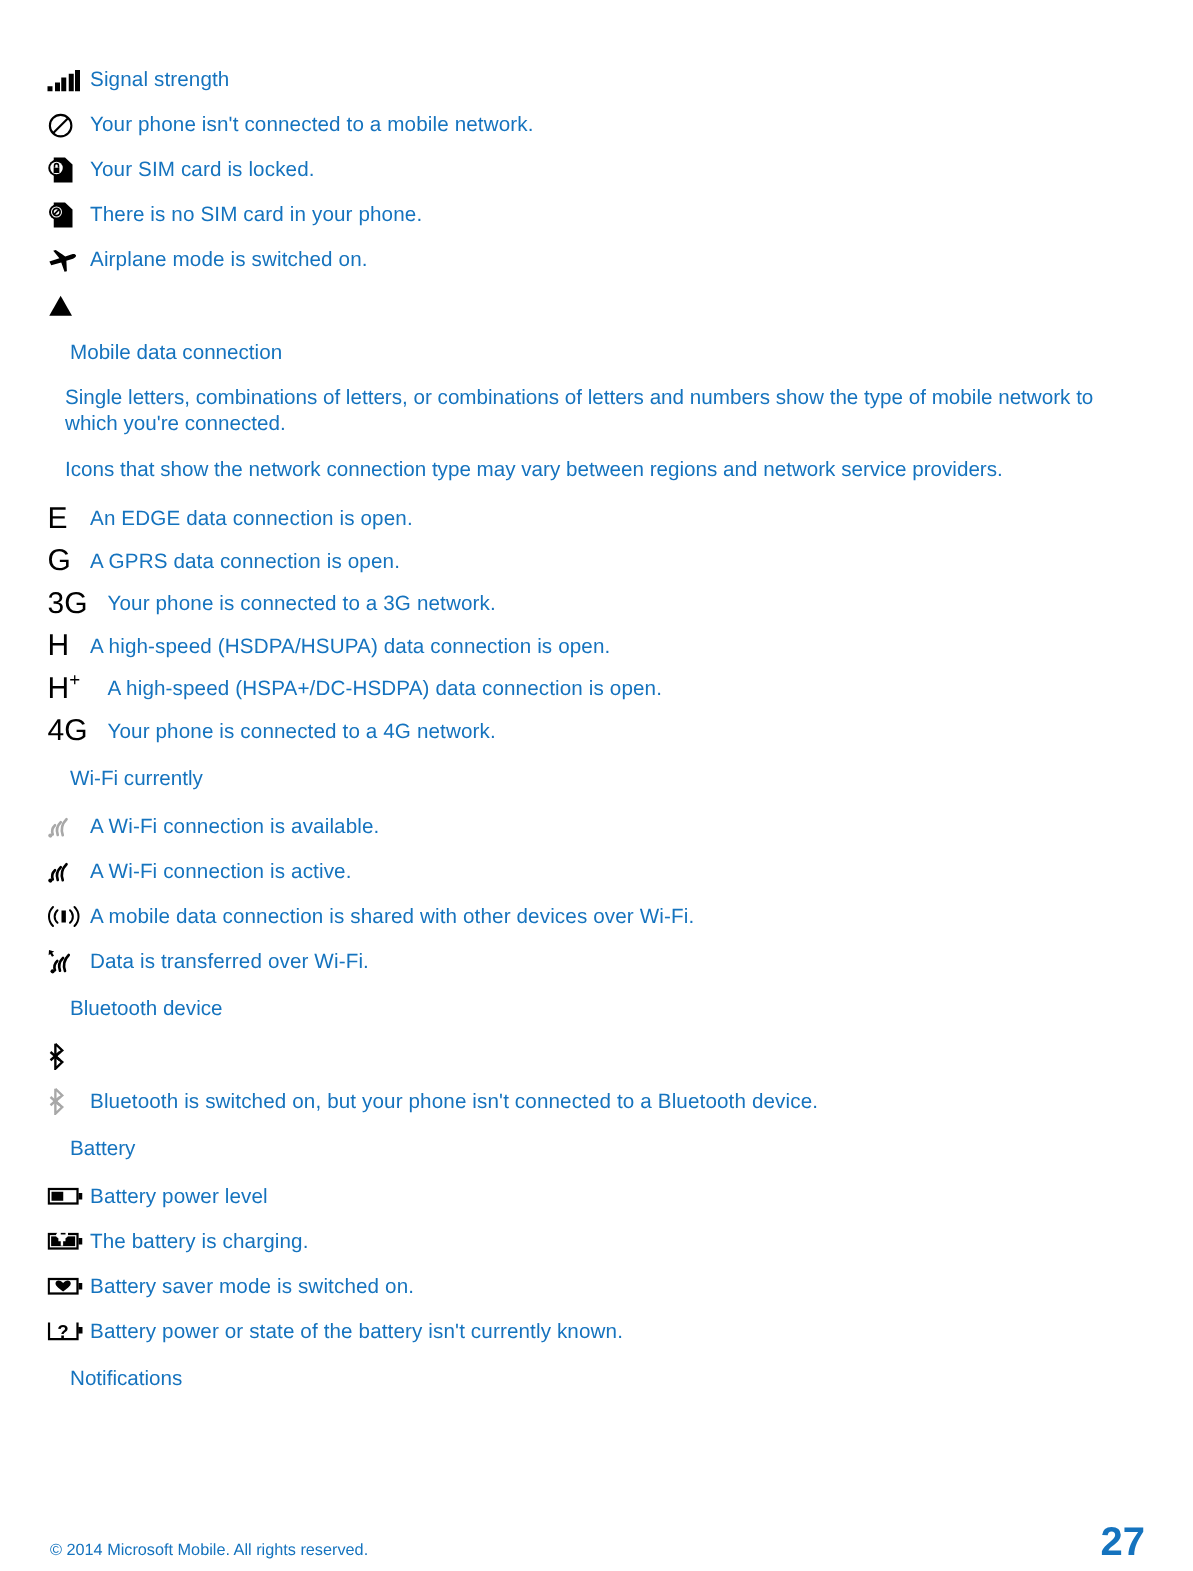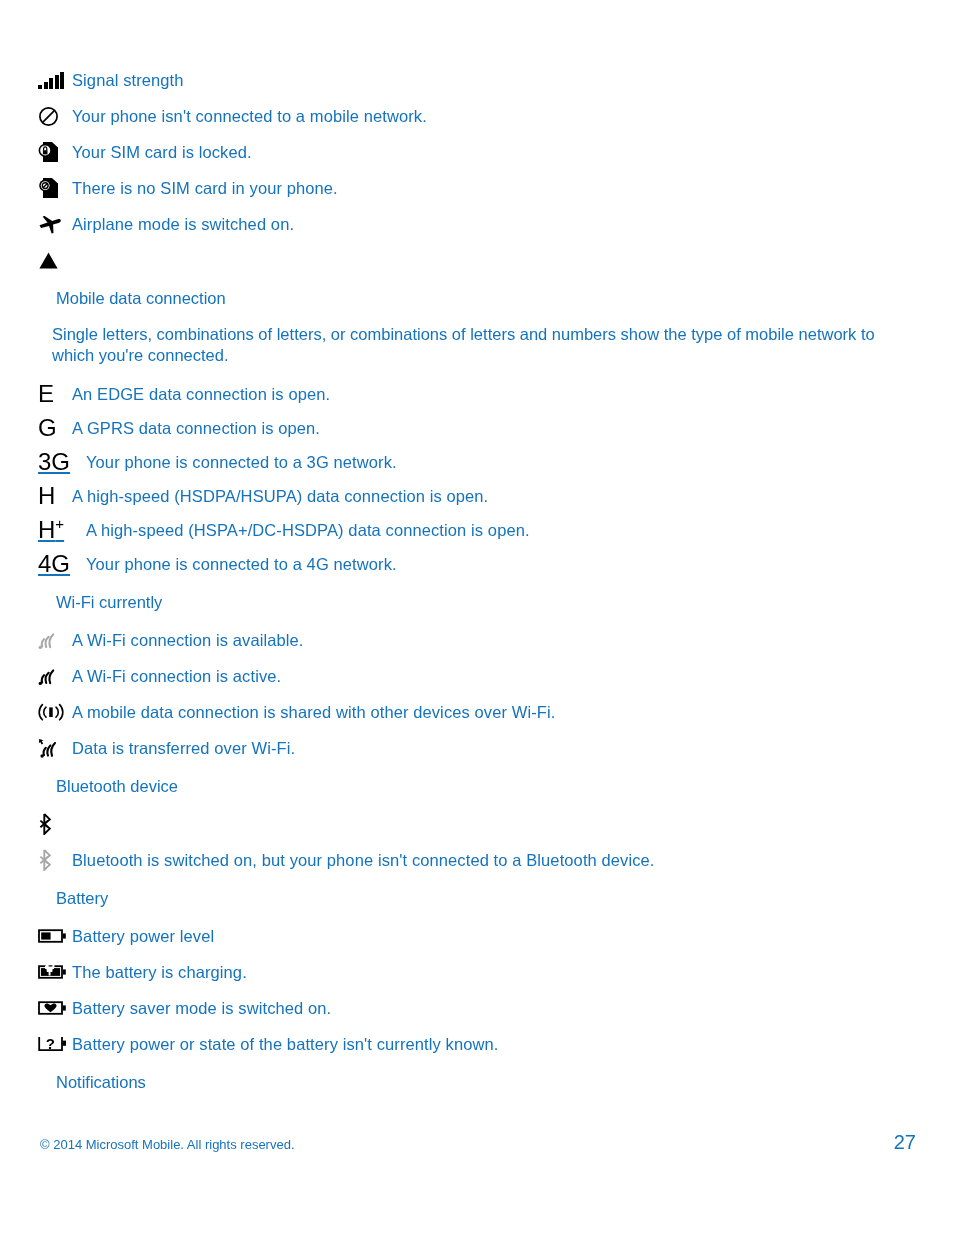--- a/index.html
+++ b/index.html
@@ -18,21 +18,21 @@
   .page {
     position: relative;
     width: 954px;
     height: 1257px;
     padding: 0;
     box-sizing: border-box;
   }
   .content {
     position: absolute;
     left: 38px;
-    top: 68px;
+    top: 52px;
     width: 880px;
   }
 
   
   .row {
     display: flex;
     align-items: flex-start;
     margin-bottom: 12px;
     min-height: 24px;
   }
@@ -76,21 +76,21 @@
     color: #000000;
     font-weight: 400;
     display: inline-block;
   }
   .letter .sup {
     font-size: 15px;
     vertical-align: super;
     line-height: 0;
   }
   .letter-row .icon-cell { width: 34px; }
-  .letter-row.wide .icon-cell { width: 48px; text-decoration: underline; }
+  .letter-row.wide .icon-cell { width: 48px; }
 
   
   .signal {
     display: inline-flex;
     align-items: flex-end;
     height: 17px;
     gap: 1.5px;
   }
   .signal i {
     display: block;
@@ -104,33 +104,33 @@
   .signal i:nth-child(5) { height: 17px; }
 
   
   .svgic { display: block; }
 
   
   .footer {
     position: absolute;
     left: 40px;
     right: 38px;
-    top: 1130px;
+    top: 1221px;
     display: flex;
     align-items: baseline;
     justify-content: space-between;
   }
   .copyright {
     font-size: 13px;
     line-height: 18px;
     color: #1573be;
   }
   .pagenum {
-    font-size: 20px;
-    font-weight: normal;
+    font-size: 32px;
+    font-weight: bold;
     color: #1573be;
     line-height: 24px;
   }
 </style>
 </head>
 <body>
 
 <div class="page">
   <div class="content">
 
@@ -196,20 +196,21 @@
       <span class="icon-cell">
         <svg class="svgic" width="21" height="19" viewBox="0 0 21 19">
           <path d="M10.5 1.6 L19.6 17.6 H1.4 Z" fill="#000"></path>
         </svg>
       </span>
     </div>
 
     <div class="heading">Mobile data connection</div>
 
     <p class="para">Single letters, combinations of letters, or combinations of letters and numbers show the type of mobile network to which you're connected.</p>
+    <p class="para">Icons that show the network connection type may vary between regions and network service providers.</p>
 
     <div class="row letter-row">
       <span class="icon-cell">
         <span class="letter"><span>E</span></span>
       </span>
       <span class="txt">An EDGE data connection is open.</span>
     </div>
 
     <div class="row letter-row">
       <span class="icon-cell">

